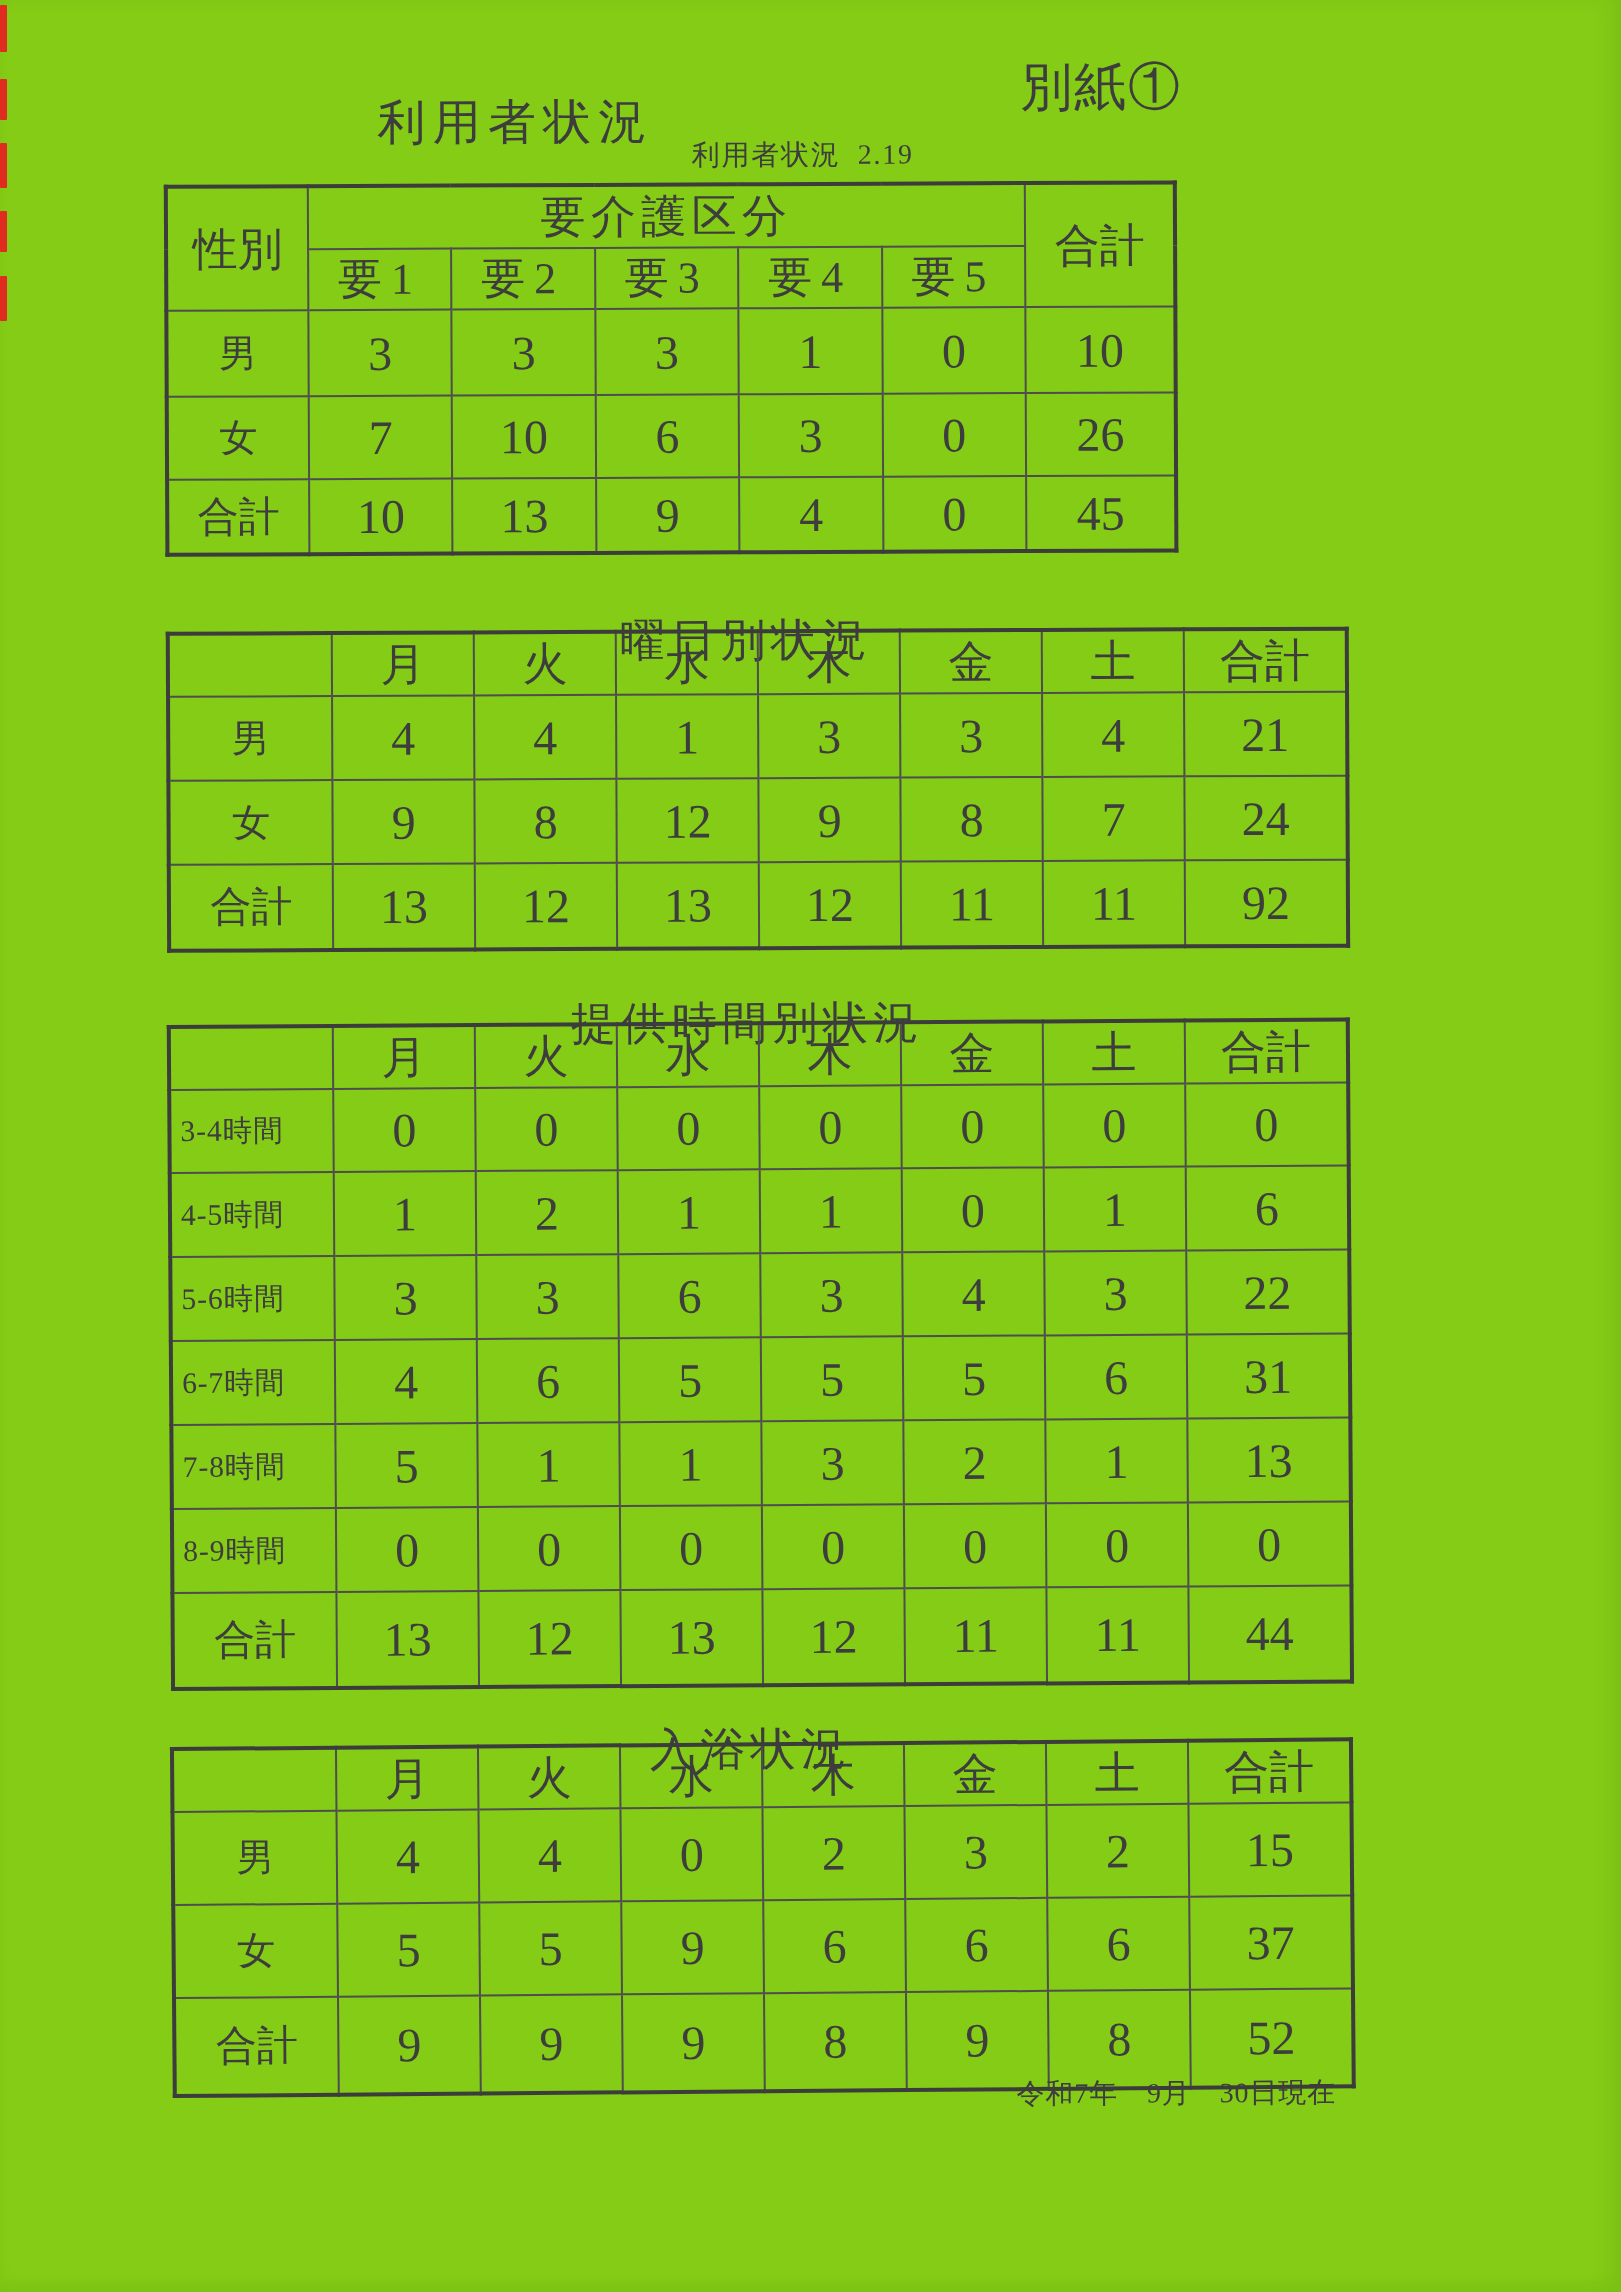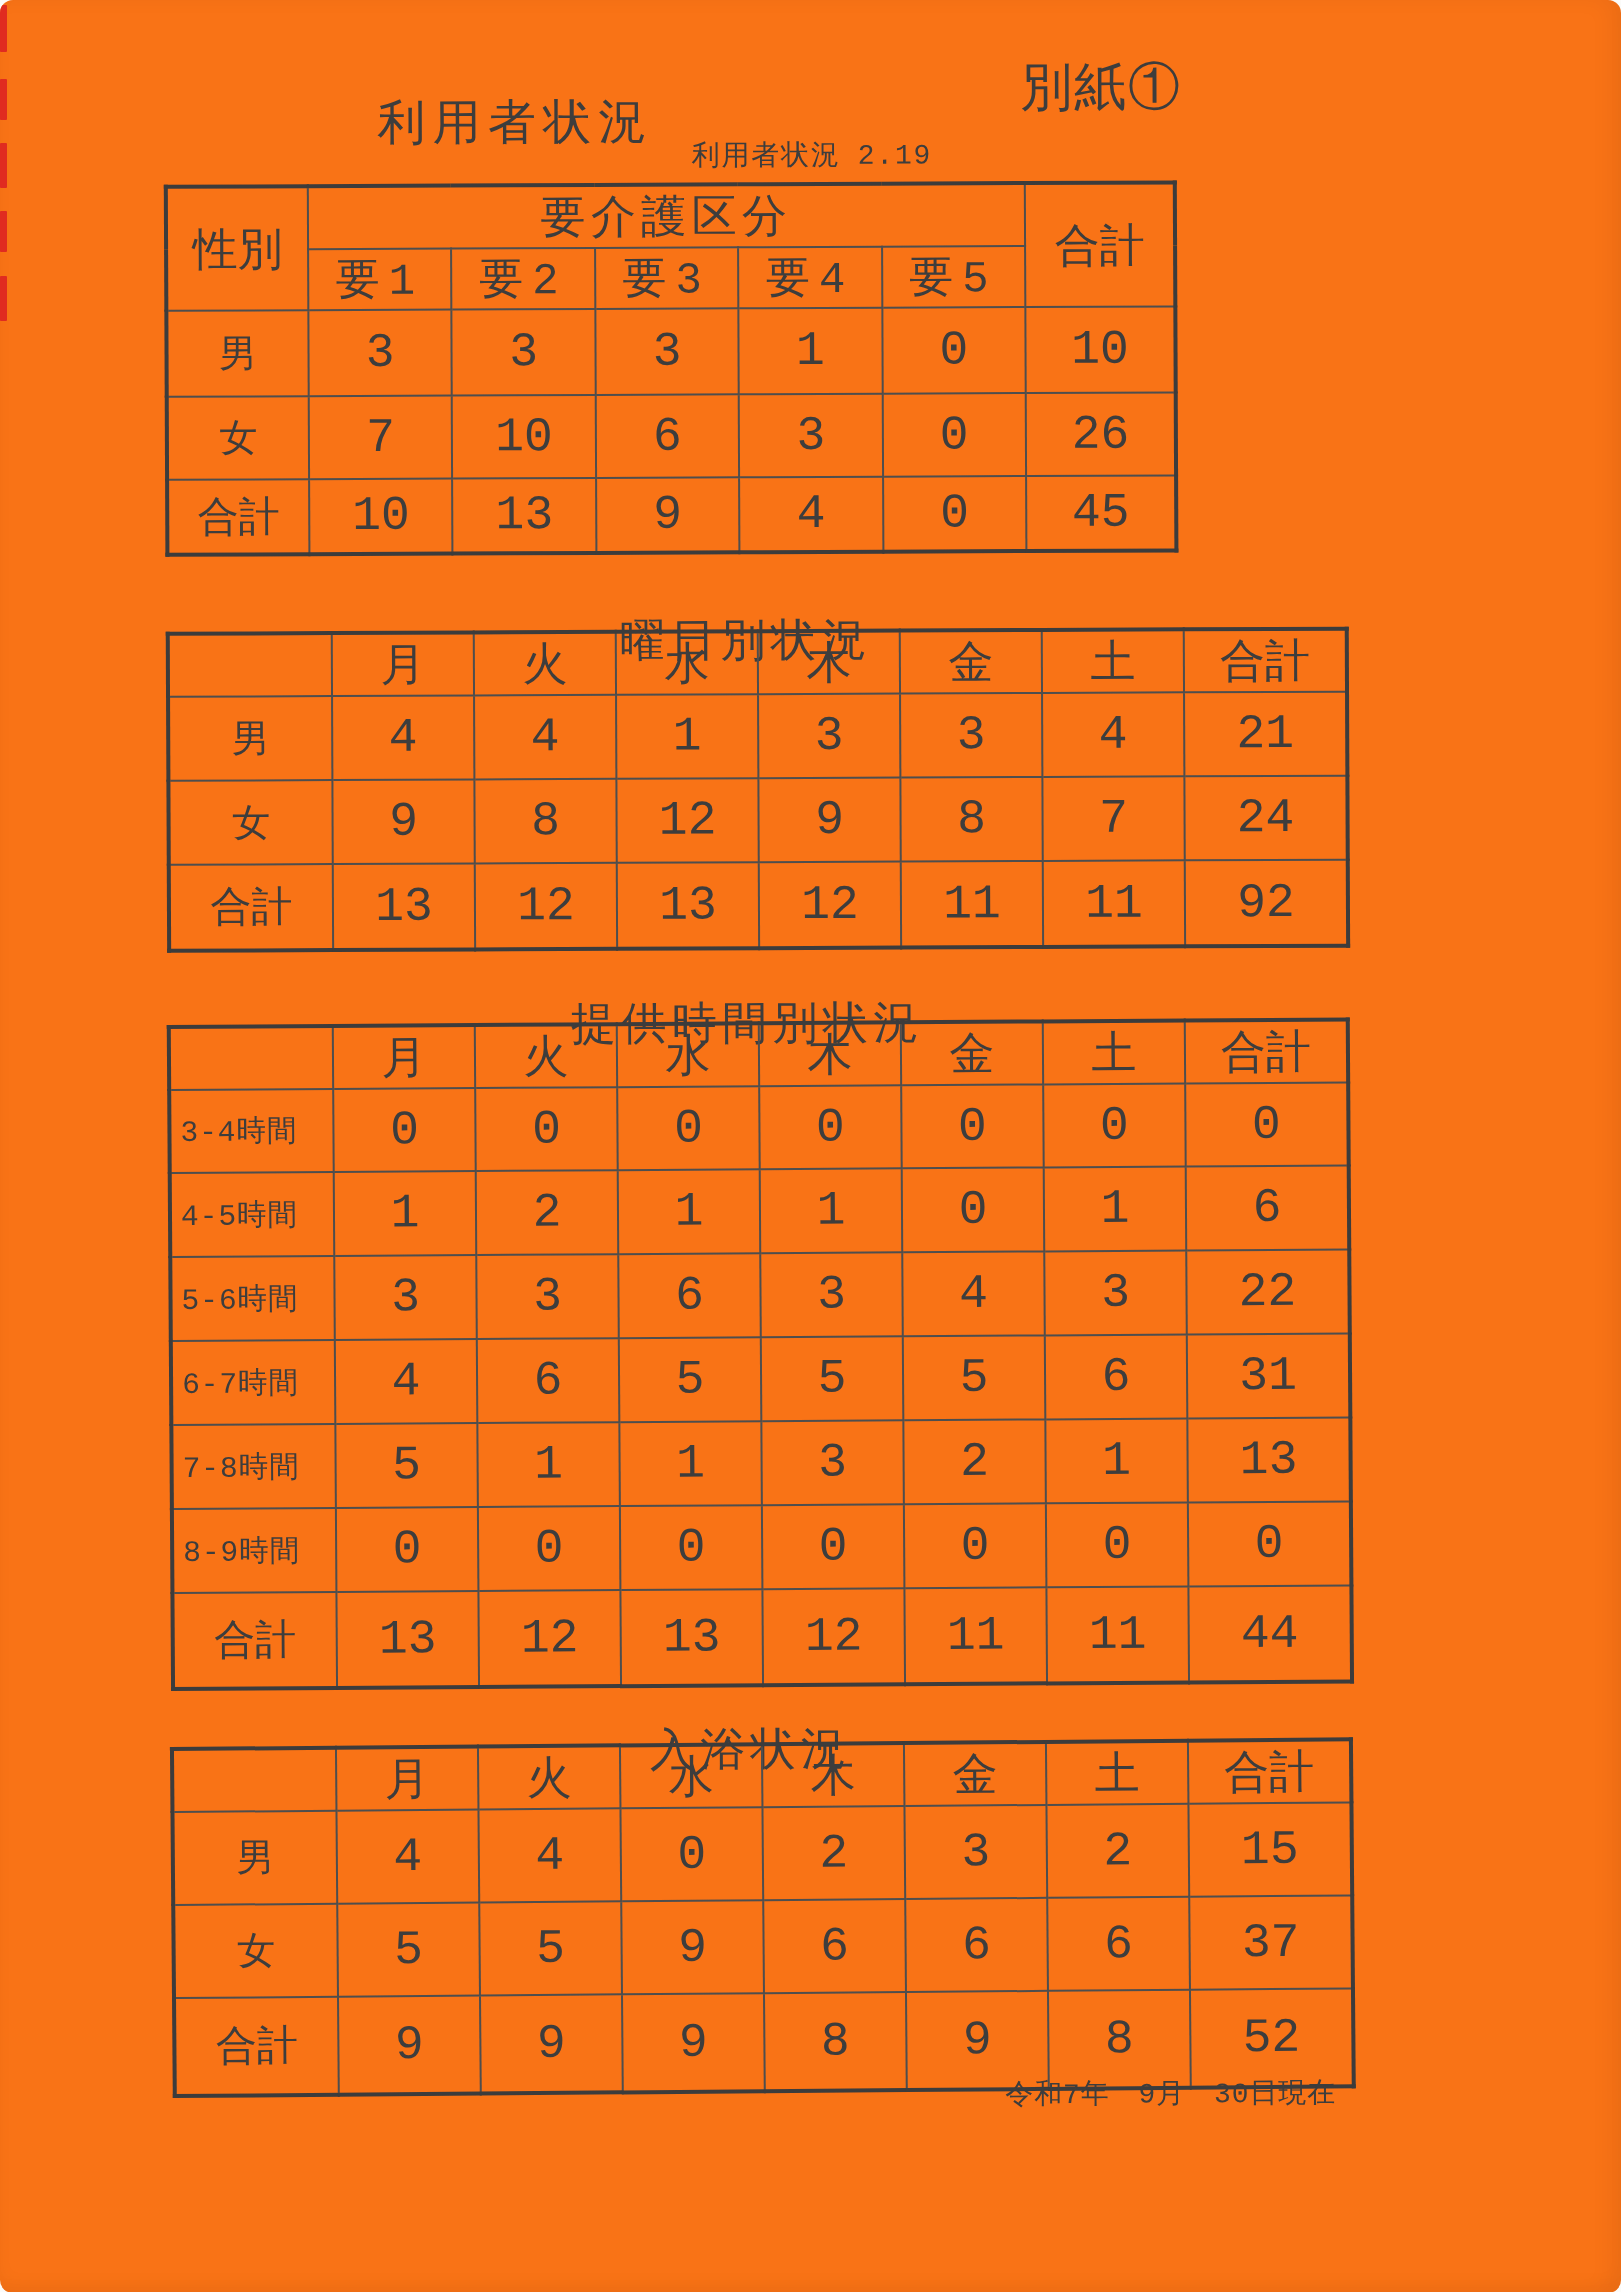--- a/index.html
+++ b/index.html
@@ -1,21 +1,20 @@
 <!DOCTYPE html>
 <html lang="ja" style="font-size:14.3px"><head>
 <meta charset="utf-8">
 <style>
   html,body{margin:0;padding:0;background:#fbfbf9;}
   .sheet{
     position:relative;width:1621px;height:2293px;overflow:hidden;
-    background:#f97316;color:#3d3d3d;
-    font-family:Liberation Mono, monospace;
+    background:#84cc16;color:#3d3d3d;
+    font-family:Liberation Serif, serif;
     box-shadow:inset -12.5px 0 19.7px rgba(0,0,0,0.045), inset 0 -10.7px 16px rgba(0,0,0,0.03);
-    border-radius:13px;
   }
   .content{position:absolute;inset:0;transform:rotate(-0.25deg);}
   
   .art{position:absolute;left:0;width:7.2px;background:#e02b20;border-radius:0.9px;}
   .a1{top:5.4px;height:47px;}.a2{top:79px;height:41px;}.a3{top:143px;height:45px;}
   .a4{top:211px;height:41px;}.a5{top:276px;height:45px;}
 
   .page-title{position:absolute;left:382px;top:57px;font-size:48px;font-weight:400;letter-spacing:7.2px;}
   .attachment{position:absolute;left:1025px;top:54px;font-size:52px;font-weight:400;letter-spacing:1.8px;}
   .subtitle{position:absolute;left:696px;top:136px;font-size:28px;letter-spacing:1.8px;}

